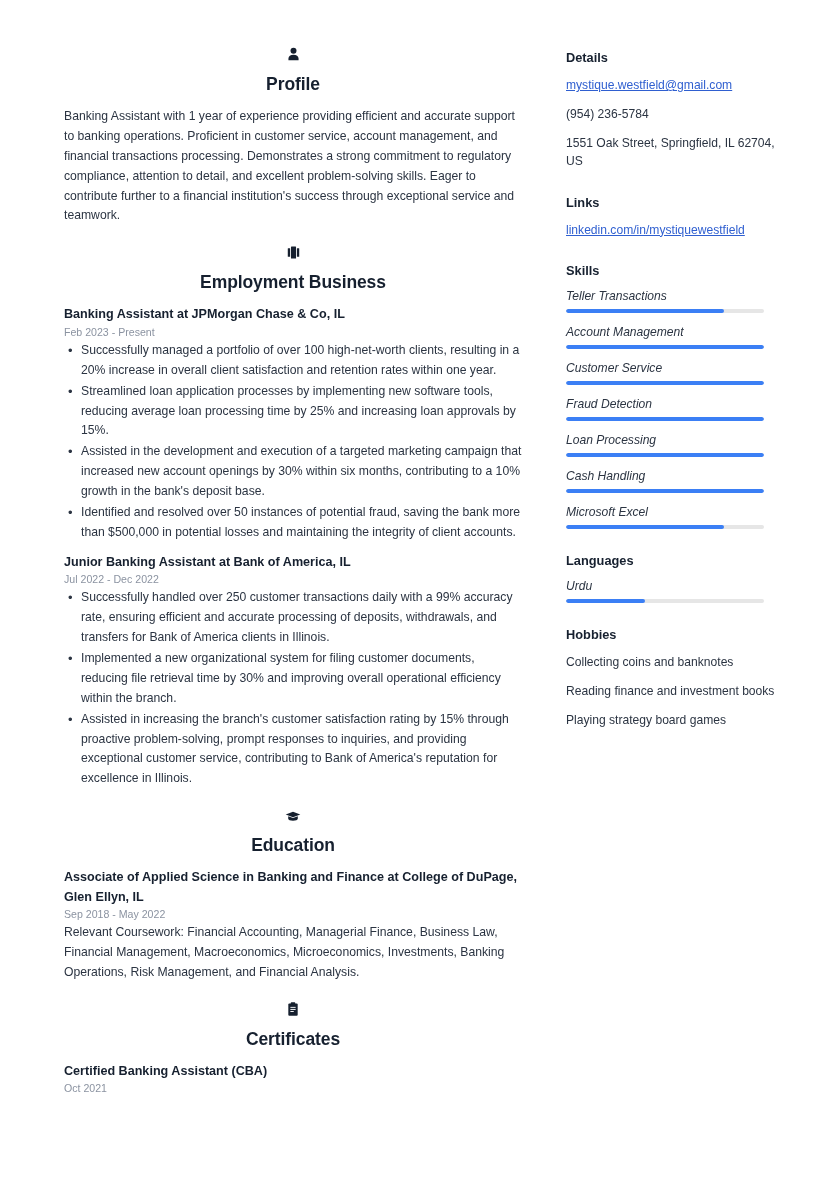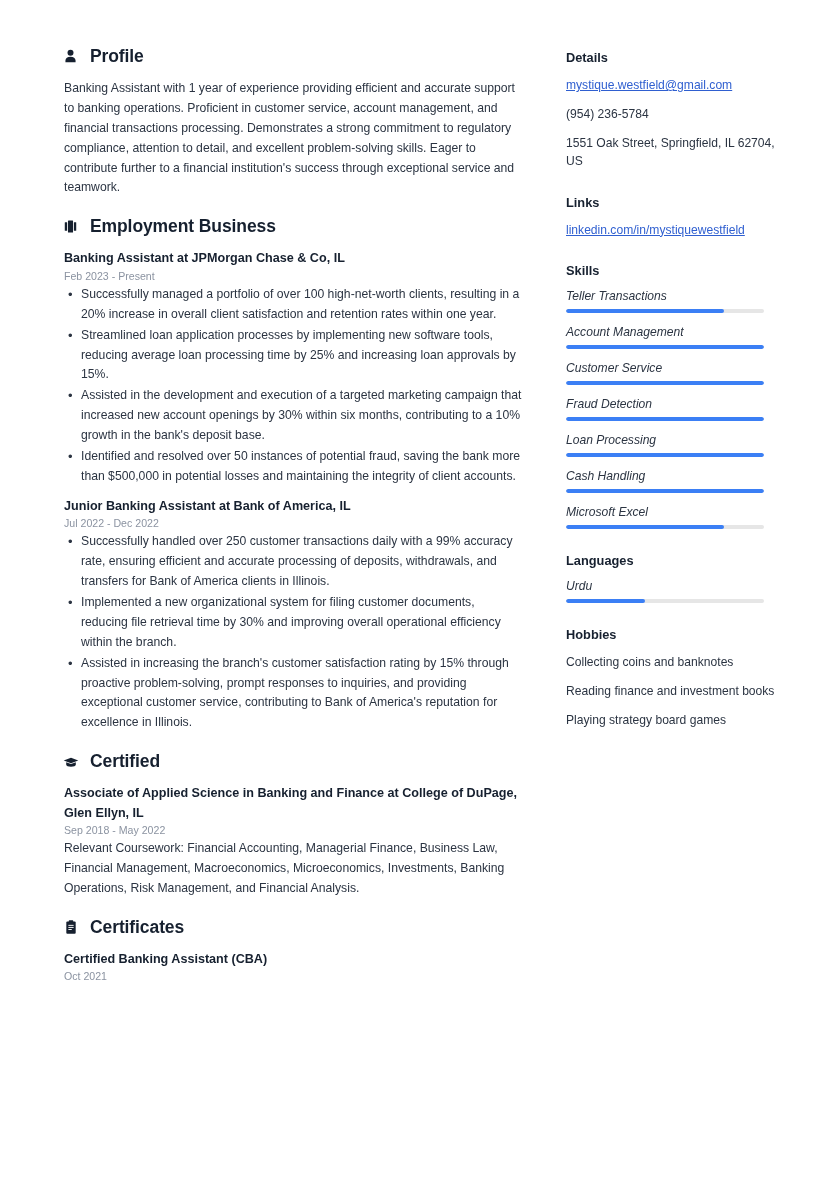--- a/index.html
+++ b/index.html
@@ -43,20 +43,21 @@
   .col-main { width: 462px; flex: 0 0 462px; }
   .col-side { width: 228px; flex: 0 0 228px; margin-left: 42px; padding-top: 4px; }
 
   
   .section { margin-bottom: 18px; }
   .section-head {
     display: flex;
     align-items: center;
     gap: 11px;
     margin-bottom: 12px;
+    flex-direction: column;
   }
   .section-icon {
     width: 17px;
     height: 17px;
     display: flex;
     align-items: center;
     justify-content: center;
     color: #16202f;
     flex: 0 0 17px;
   }
@@ -224,21 +225,21 @@
       </div>
 
       <div class="section">
         <div class="section-head">
           <span class="section-icon">
             <svg width="16" height="16" viewBox="0 0 18 16" fill="currentColor">
               <path d="M9 3.1 0.8 6.3 9 9.5l8.2-3.2L9 3.1z"></path>
               <path d="M3.6 8.2v3.0c0 1.2 2.4 2.2 5.4 2.2s5.4-1.0 5.4-2.2V8.2L9 10.3 3.6 8.2z"></path>
             </svg>
           </span>
-          <span class="section-title">Certified</span>
+          <span class="section-title">Education</span>
         </div>
         <div class="entry">
           <div class="entry-title">Associate of Applied Science in Banking and Finance at College of DuPage, Glen Ellyn, IL</div>
           <div class="entry-date">Sep 2018 - May 2022</div>
           <div class="entry-text">Relevant Coursework: Financial Accounting, Managerial Finance, Business Law, Financial Management, Macroeconomics, Microeconomics, Investments, Banking Operations, Risk Management, and Financial Analysis.</div>
         </div>
       </div>
 
       <div class="section">
         <div class="section-head">

